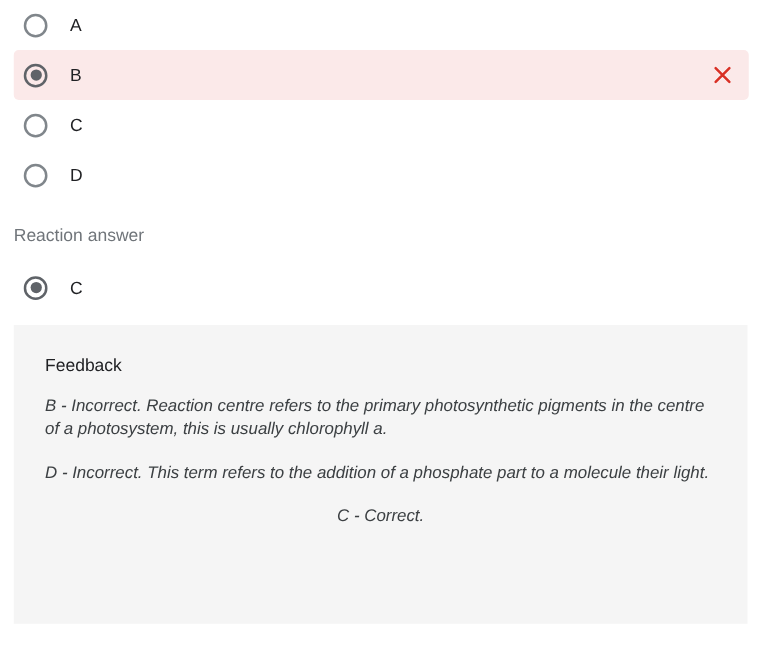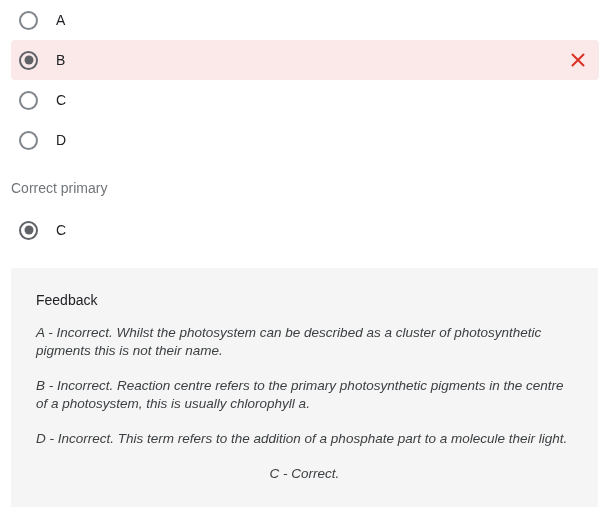--- a/index.html
+++ b/index.html
@@ -94,21 +94,21 @@
     height: 40px;
     display: flex;
     align-items: center;
     margin: 12px 11px 0 11px;
   }
 
   
   .feedback-panel {
     position: absolute;
     left: 11px;
-    top: 268px;
+    top: 260px;
     width: 587px;
     height: 239px;
     background: #f5f5f5;
     box-sizing: border-box;
     padding: 22px 25px 20px 25px;
   }
   .feedback-title {
     font-size: 14px;
     color: #202124;
     line-height: 20px;
@@ -151,26 +151,25 @@
     <span class="option-label">C</span>
   </div>
 
   <div class="option-row">
     <span class="radio"></span>
     <span class="option-label">D</span>
   </div>
 
 </div>
 
-<div class="correct-answer-title">Correct primary</div>
+<div class="correct-answer-title">Reaction answer</div>
 
 <div class="correct-answer-row">
   <span class="radio checked"></span>
   <span class="option-label">C</span>
 </div>
 
 <div class="feedback-panel">
   <div class="feedback-title">Feedback</div>
-  <p class="feedback-para">A - Incorrect. Whilst the photosystem can be described as a cluster of photosynthetic pigments this is not their name.</p>
   <p class="feedback-para">B - Incorrect. Reaction centre refers to the primary photosynthetic pigments in the centre of a photosystem, this is usually chlorophyll a.</p>
   <p class="feedback-para">D - Incorrect. This term refers to the addition of a phosphate part to a molecule their light.</p>
   <p class="feedback-para">C - Correct.</p>
 </div>
 
 </body></html>

